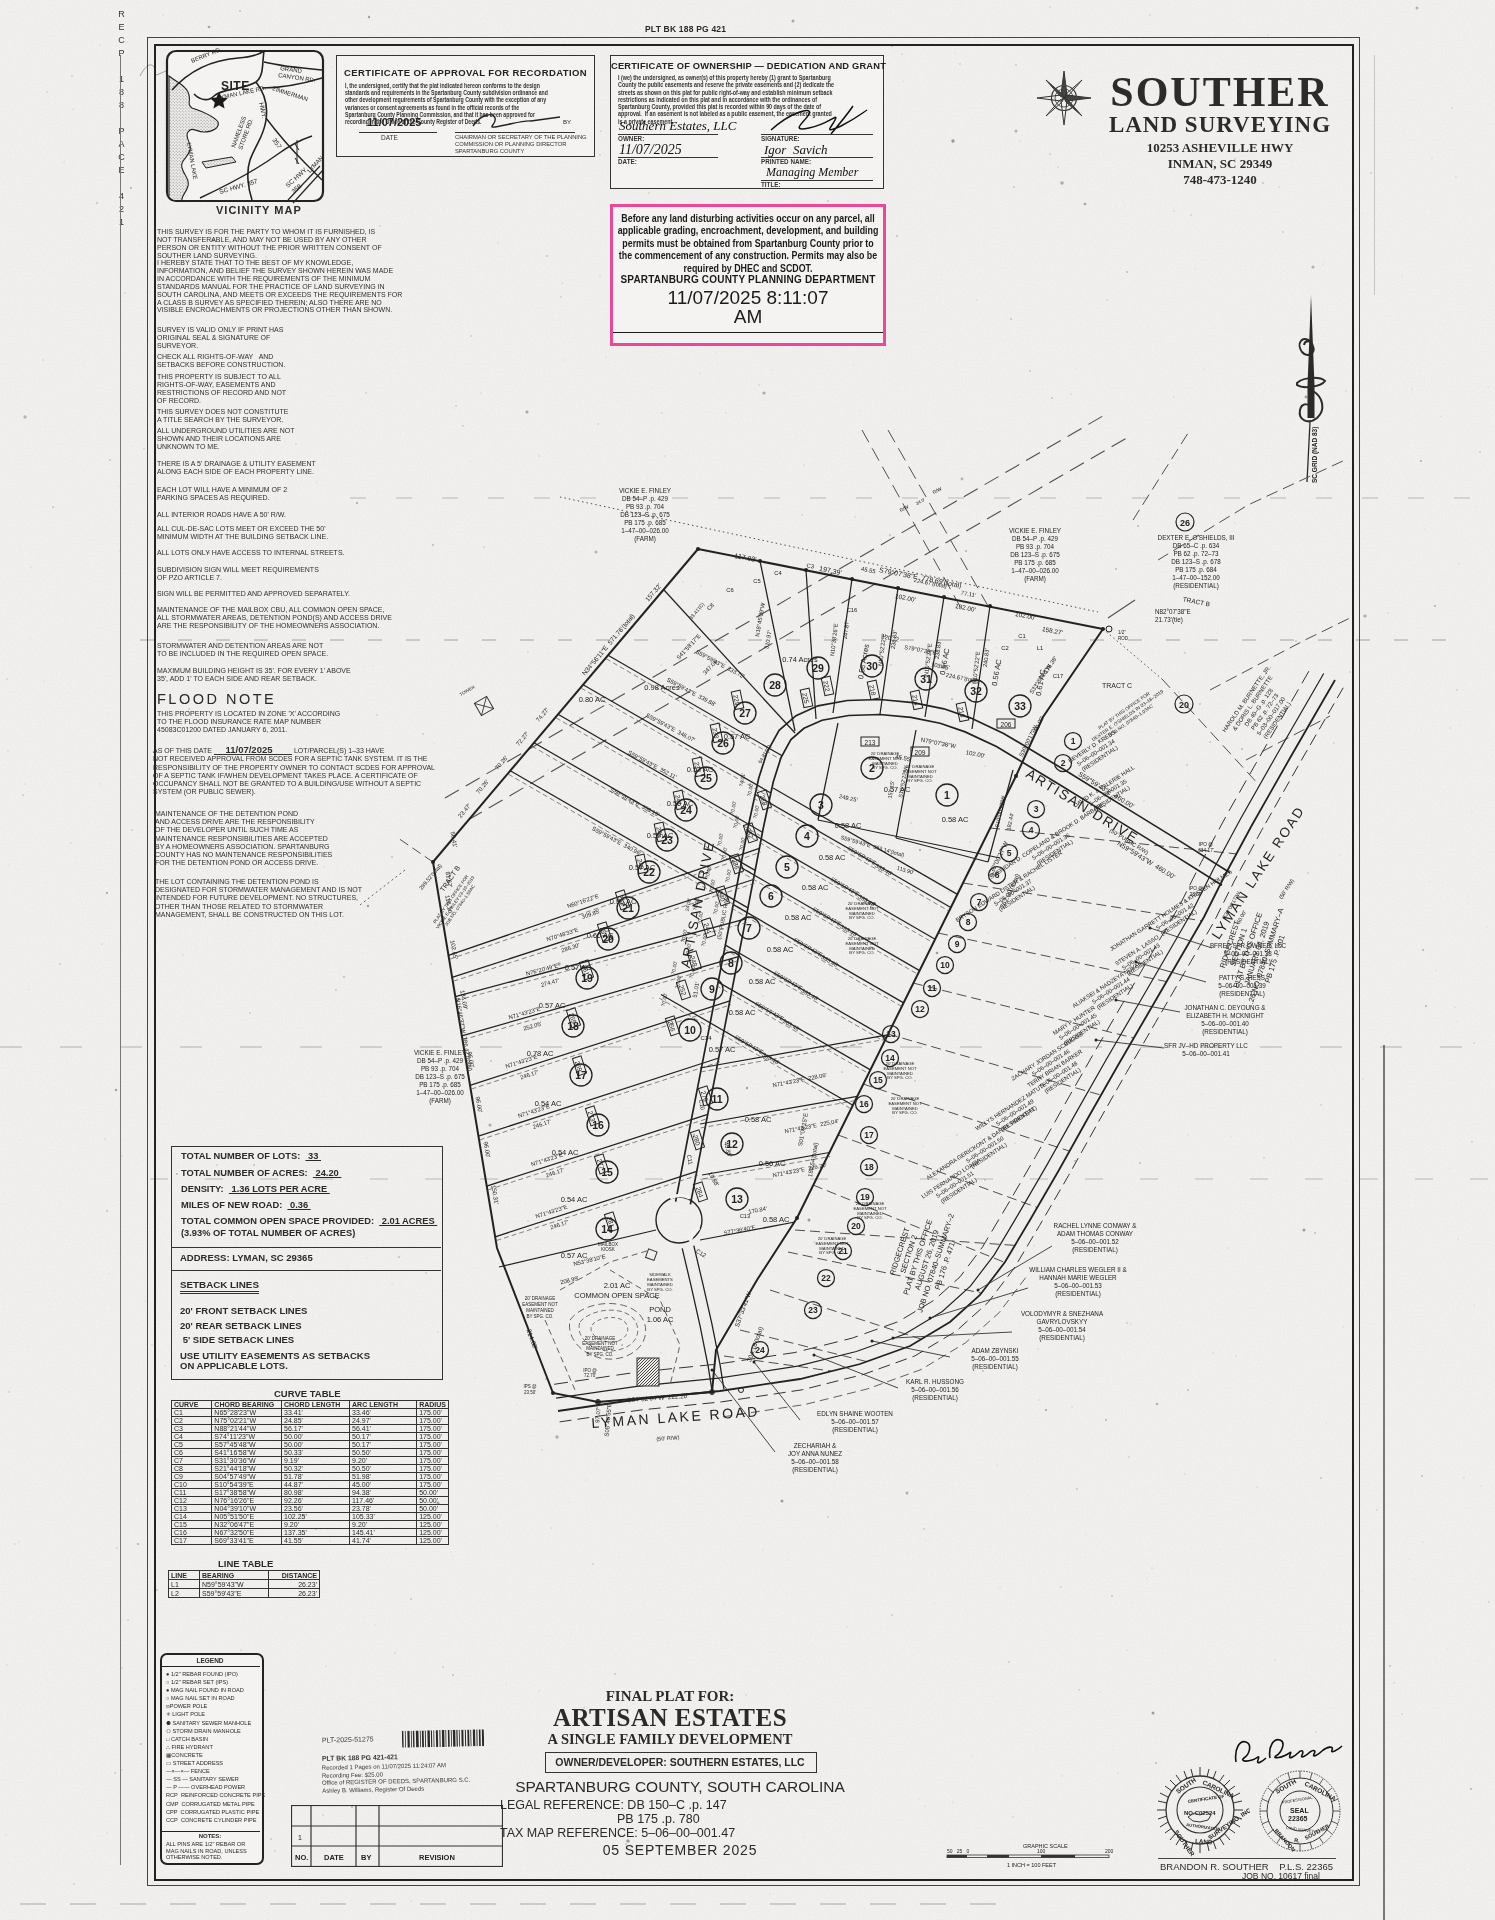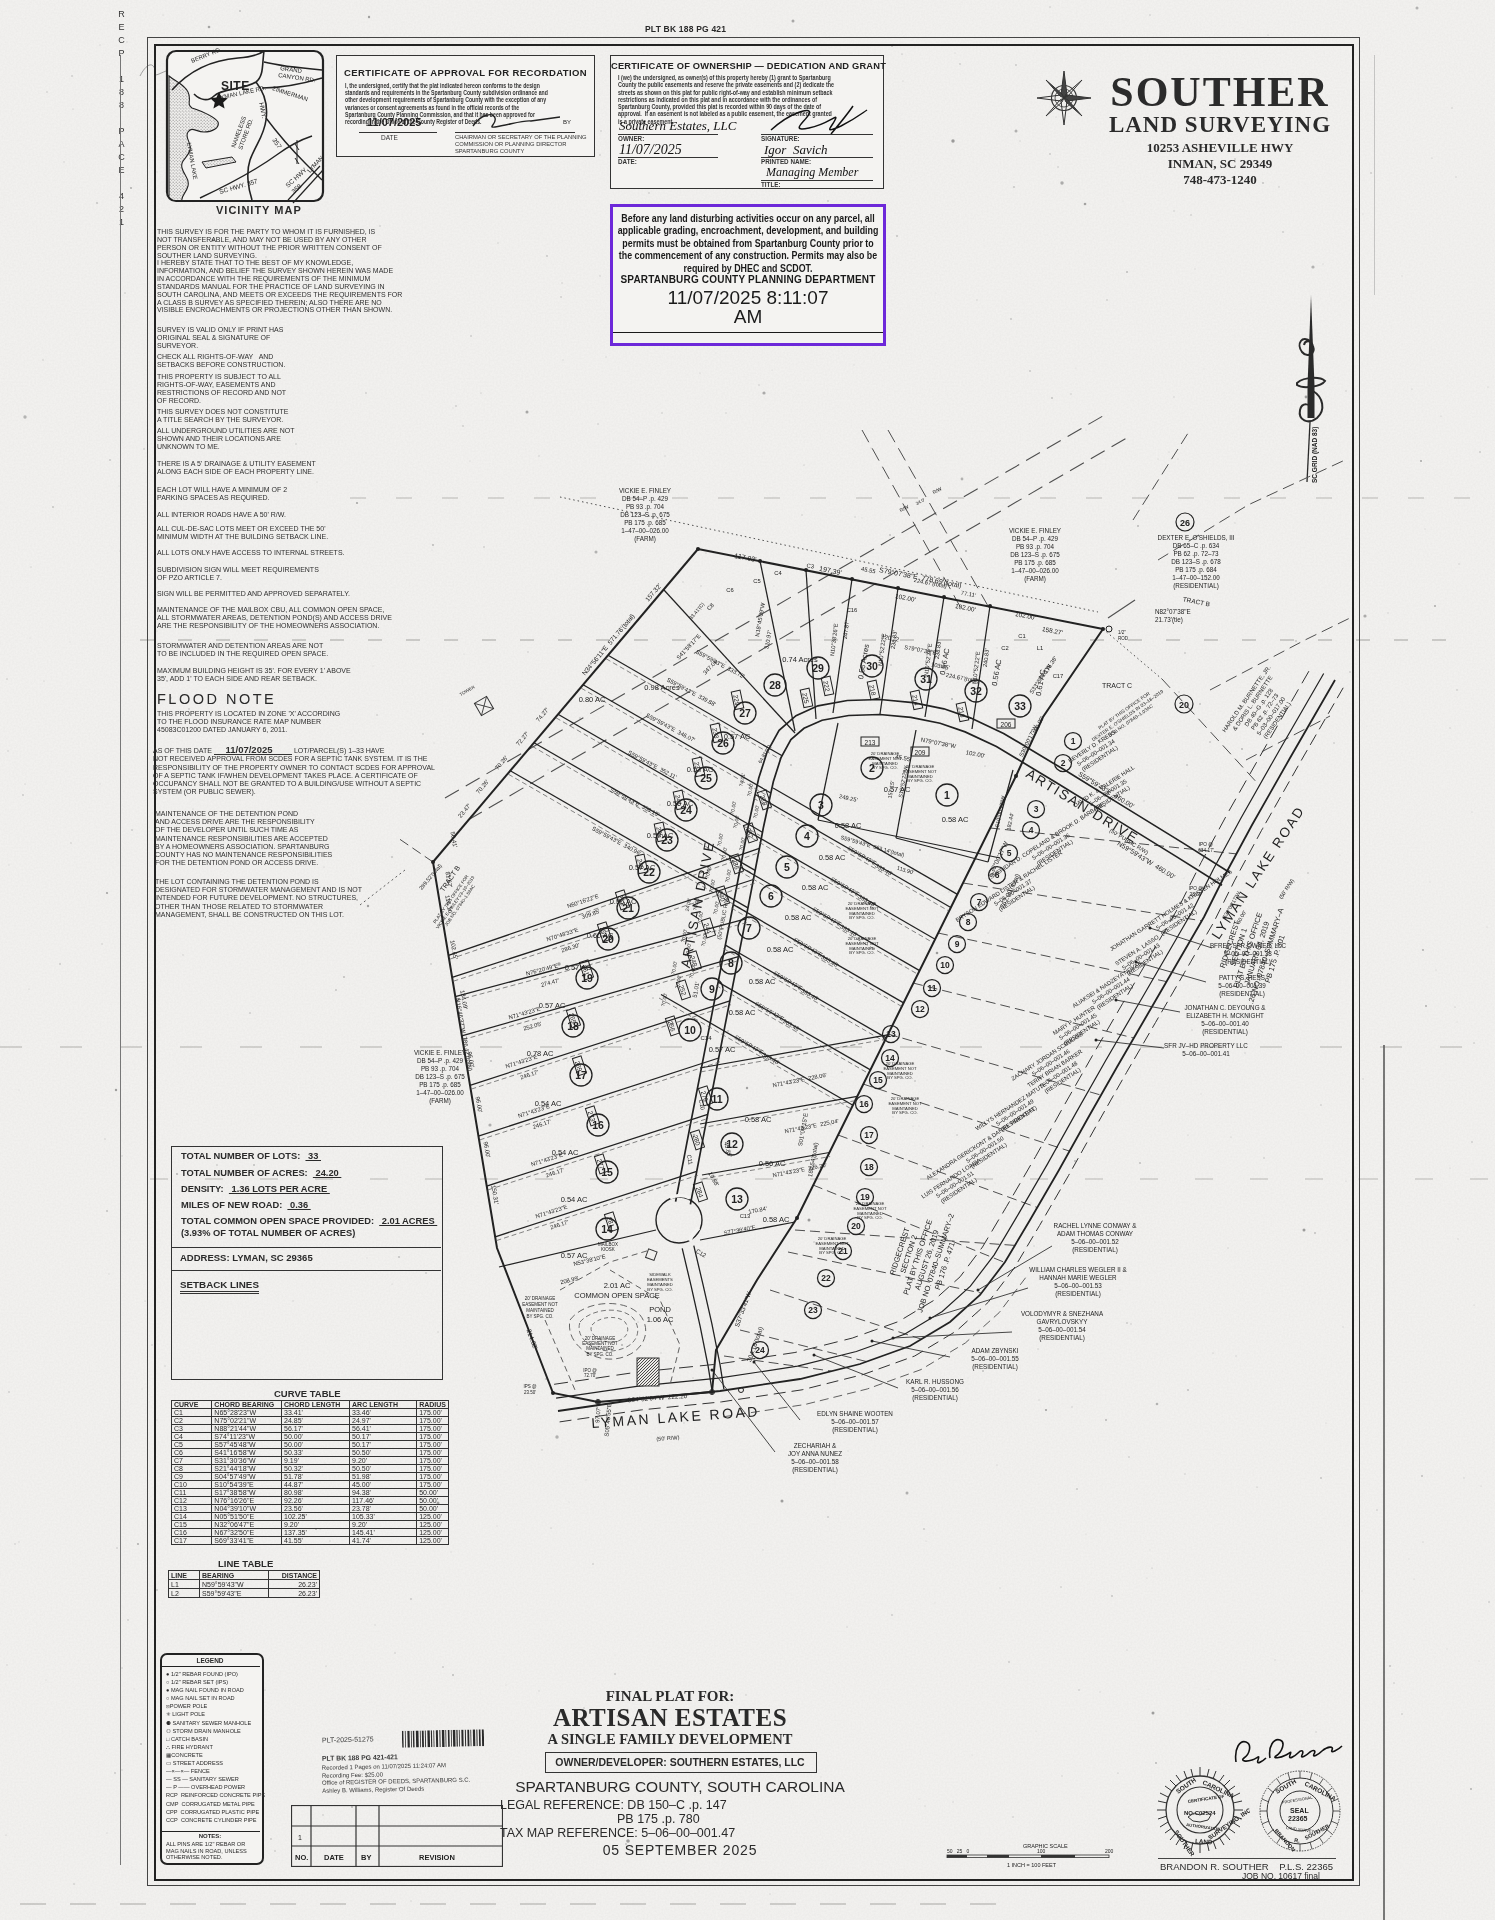--- a/index.html
+++ b/index.html
@@ -718,21 +718,21 @@
   <div class="abs" style="left:150px;top:78px;width:112px;border-top:1px solid #333;"></div>
   <div class="abs" style="left:150px;top:79px;font-size:6.3px;font-weight:bold;color:#333;">SIGNATURE:</div>
   <div class="abs" style="left:153px;top:86px;font-size:13px;font-style:italic;font-family:'Liberation Serif',serif;color:#111;">Igor&nbsp; Savich</div>
   <div class="abs" style="left:150px;top:101px;width:112px;border-top:1px solid #333;"></div>
   <div class="abs" style="left:150px;top:102px;font-size:6.3px;font-weight:bold;color:#333;">PRINTED NAME:</div>
   <div class="abs" style="left:155px;top:109px;font-size:12px;font-style:italic;font-family:'Liberation Serif',serif;color:#111;">Managing Member</div>
   <div class="abs" style="left:150px;top:124px;width:112px;border-top:1px solid #333;"></div>
   <div class="abs" style="left:150px;top:125px;font-size:6.3px;font-weight:bold;color:#333;">TITLE:</div>
 </div>
 
-<div class="abs" style="left:610px;top:204px;width:270px;height:136px;border:3px solid #6d28d9;background:#f4f3f1;">
+<div class="abs" style="left:610px;top:204px;width:270px;height:136px;border:3px solid #ec4899;background:#f4f3f1;">
   <div style="font-size:10.8px;line-height:12.4px;font-weight:bold;text-align:center;margin:5px 0 0 -25px;color:#1a1a1a;white-space:nowrap;width:320px;transform:scaleX(0.82);transform-origin:center top;">Before any land disturbing activities occur on any parcel, all<br>applicable grading, encroachment, development, and building<br>permits must be obtained from Spartanburg County prior to<br>the commencement of any construction. Permits may also be<br>required by DHEC and SCDOT.</div>
   <div style="font-size:10px;font-weight:bold;text-align:center;color:#1a1a1a;letter-spacing:0.2px;">SPARTANBURG COUNTY PLANNING DEPARTMENT</div>
   <div style="font-size:19px;text-align:center;margin-top:2px;color:#1a1a1a;">11/07/2025 8:11:07</div>
   <div style="font-size:19px;text-align:center;margin-top:-3px;color:#1a1a1a;">AM</div>
   <div class="abs" style="left:0;bottom:10px;width:100%;border-top:1.5px solid #1a1a1a;"></div>
 </div>
 
 <svg class="abs" style="left:1036px;top:70px;" width="56" height="56" viewBox="0 0 56 56">
 <g stroke="#333" fill="#444">
 <circle cx="28" cy="28" r="12.5" fill="none" stroke-width="1.2"></circle>
@@ -1512,20 +1512,26 @@
   <div style="margin-top:2px;">(3.93% OF TOTAL NUMBER OF ACRES)</div>
 </div>
 
 <div class="abs" style="left:171px;top:1247px;width:270px;border-top:1.2px solid #333;"></div>
 <div class="abs" style="left:171px;top:1270px;width:270px;border-top:1.2px solid #333;"></div>
 
 <div class="abs tt" style="left:180px;top:1252px;font-size:9.5px;font-weight:bold;color:#2a2a2a;">ADDRESS: LYMAN, SC 29365</div>
 
 <div class="abs tt" style="left:180px;top:1279px;font-size:9.8px;font-weight:bold;color:#2a2a2a;border-bottom:3px double #333;padding-bottom:1px;">SETBACK LINES</div>
 
+<div class="abs tt" style="left:180px;top:1304px;font-size:9.5px;font-weight:bold;line-height:14.5px;color:#2a2a2a;">
+  <div>20' FRONT SETBACK LINES</div>
+  <div>20' REAR SETBACK LINES</div>
+  <div>&nbsp;5' SIDE SETBACK LINES</div>
+  <div style="line-height:10.5px;margin-top:3px;">USE UTILITY EASEMENTS AS SETBACKS<br>ON APPLICABLE LOTS.</div>
+</div>
 
 <div class="abs tt" style="left:274px;top:1388px;font-size:9.5px;font-weight:bold;color:#2a2a2a;">CURVE TABLE</div>
 
 <table class="abs" style="left:171px;top:1400px;width:278px;border-collapse:collapse;font-family:'Liberation Sans',sans-serif;font-size:7px;color:#2a2a2a;" cellspacing="0">
 <tbody>
         <tr style="font-weight:bold;">
           <td style="border:1px solid #333;width:36px;padding:0 2px;height:7px;">CURVE</td>
           <td style="border:1px solid #333;width:66px;padding:0 2px;">CHORD BEARING</td>
           <td style="border:1px solid #333;width:65px;padding:0 2px;">CHORD LENGTH</td>
           <td style="border:1px solid #333;width:64px;padding:0 2px;">ARC LENGTH</td>

